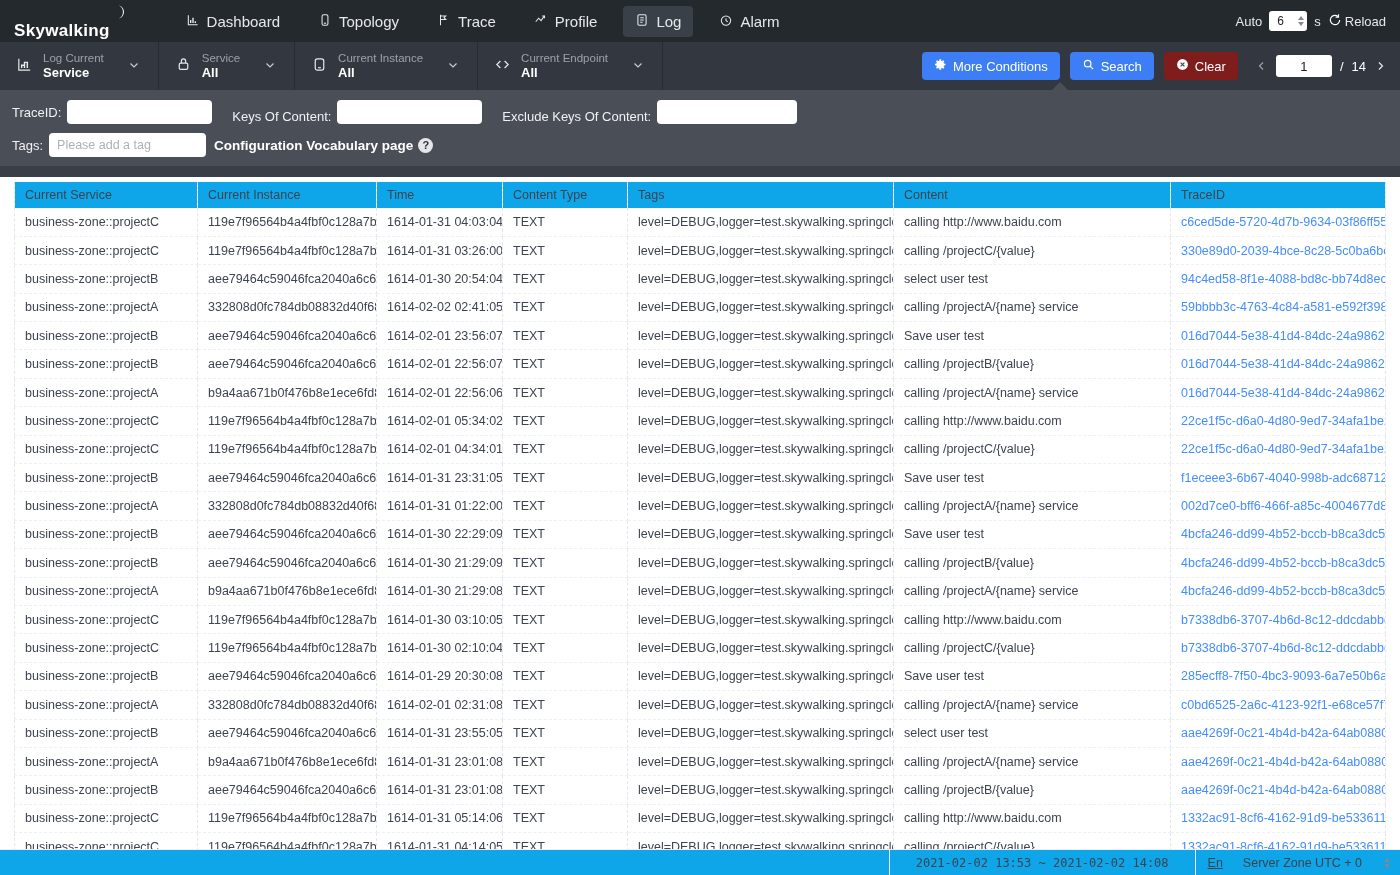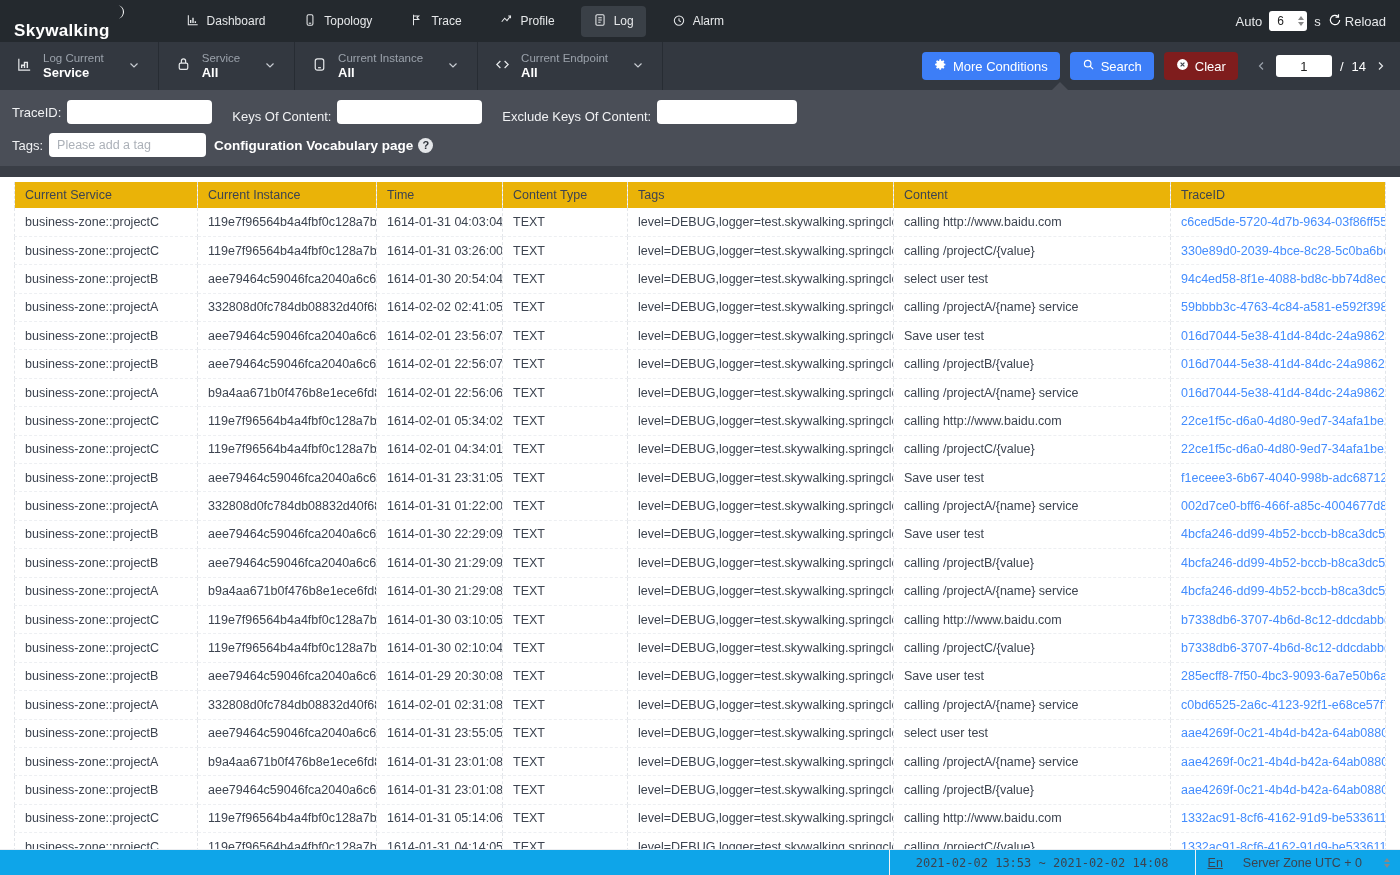--- a/index.html
+++ b/index.html
@@ -8,21 +8,21 @@
 
   
   .navbar { height:42px; background:#24292E; display:flex; align-items:center;
     padding:0 14px; color:#E6E8EA; }
   .logo { display:flex; align-items:flex-start; flex-direction:column; line-height:1; margin-right:46px; cursor:pointer;}
   .logo-top { display:flex; align-items:center; }
   .logo-title { font-size:17px; font-weight:bold; letter-spacing:.3px; color:#fff;margin-top:32px; }
   .logo-cres { margin-left:2px; margin-top:-2px; }
   .logo-sub { font-size:10.5px; color:#9097A0; margin-top:2px; }
   .nav-items { display:flex; align-items:center; gap:14px; }
-  .nav-item { display:flex; align-items:center; gap:7px; font-size:12px; padding:7px 12px;
+  .nav-item { display:flex; align-items:center; gap:7px; font-size:15px; padding:7px 12px;
     border-radius:4px; cursor:pointer; color:#E6E8EA; }
   .nav-item.active { background:#3A4047; }
   .nav-item svg { width:14px; height:14px; stroke:#E6E8EA; fill:none; stroke-width:1.8; }
   .nav-right { margin-left:auto; display:flex; align-items:center; gap:7px; font-size:13px; }
   .auto-input { width:38px; height:20px; background:#fff; border-radius:3px; display:flex;
     align-items:center; padding:0 3px 0 8px; color:#222; font-size:12px; justify-content:space-between; }
   .spin { display:flex; flex-direction:column; gap:2px; cursor:pointer; }
   .spin i { width:0; height:0; border-left:3.5px solid transparent; border-right:3.5px solid transparent; display:block;}
   .spin .up { border-bottom:4px solid #888; }
   .spin .dn { border-top:4px solid #888; }
@@ -69,21 +69,21 @@
   .q-icon { width:15px; height:15px; border-radius:50%; background:#E4E6E9; color:#2E333A;
     font-size:11px; font-weight:bold; display:inline-flex; align-items:center; justify-content:center;
     margin-left:5px; cursor:pointer; }
   .dark-strip { height:11px; background:#3A3E46; }
 
   
   .table-wrap { background:#fff; padding:5px 14px 0; }
   table { width:100%; border-collapse:collapse; table-layout:fixed; }
   col.c1{width:183px} col.c2{width:179px} col.c3{width:126px} col.c4{width:125px}
   col.c5{width:266px} col.c6{width:277px}
-  th { background:#eab308; font-weight:normal; text-align:left; height:26px;
+  th { background:#0ea5e9; font-weight:normal; text-align:left; height:26px;
     font-size:12.5px; color:#3D4450; padding:0 10px; border-right:1px dashed #DDE1E6;
     border-left:1px dashed #DDE1E6; white-space:nowrap; overflow:hidden; }
   td { height:28.4px; font-size:12.5px; color:#3D4450; padding:0 10px;
     border-right:1px dashed #E3E6EA; border-left:1px dashed #E3E6EA;
     border-bottom:1px dashed #EDEFF2; white-space:nowrap; overflow:hidden; text-overflow:clip; }
   td.trace { color:#448DFE; cursor:pointer; }
 
   
   .footer { position:absolute; left:0; right:0; bottom:0; height:26px; background:#0ea5e9;
     border-top:1px solid #ECEEF1; display:flex; align-items:center; justify-content:flex-end;

